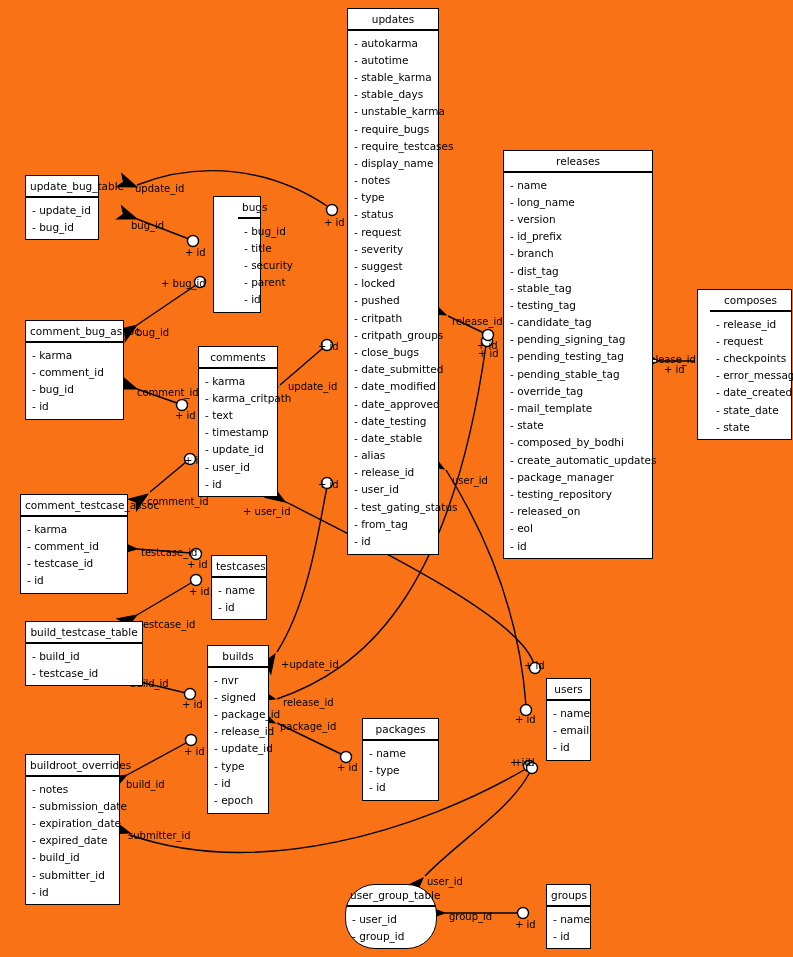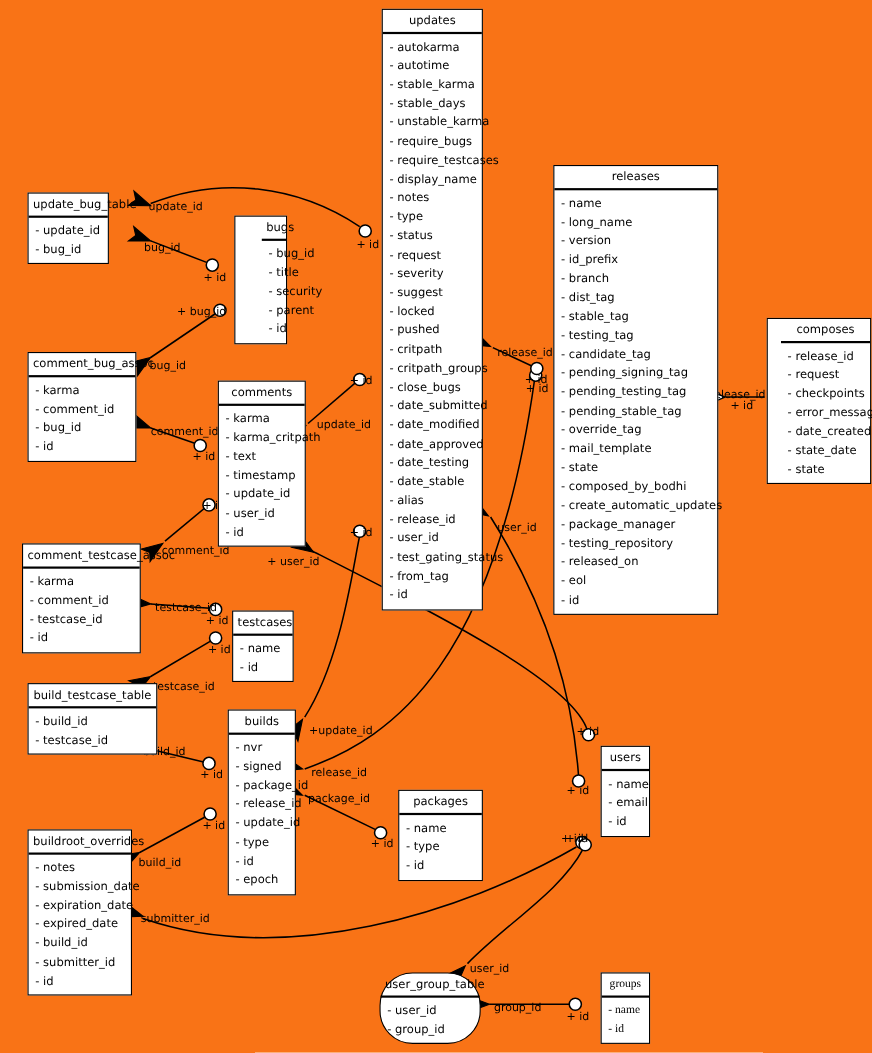--- a/index.html
+++ b/index.html
@@ -380,21 +380,21 @@
         <div class="entity-field">- id</div>
       </div>
     </div>
     <div class="entity" style="left: 345px; top: 884px; width: 92px; border-radius: 30px;">
       <div class="entity-title">user_group_table</div>
       <div class="entity-fields">
         <div class="entity-field">- user_id</div>
         <div class="entity-field">- group_id</div>
       </div>
     </div>
-    <div class="entity" style="left: 546px; top: 884px; width: 45px; font-family: Liberation Serif, serif;">
+    <div class="entity" style="left: 546px; top: 884px; width: 45px;">
       <div class="entity-title">groups</div>
       <div class="entity-fields">
         <div class="entity-field">- name</div>
         <div class="entity-field">- id</div>
       </div>
     </div>
     <div class="edge-label" style="left: 135px; top: 183px;">update_id</div>
     <div class="edge-label" style="left: 324px; top: 217px;">+ id</div>
     <div class="edge-label" style="left: 131px; top: 220px;">bug_id</div>
     <div class="edge-label" style="left: 185px; top: 247px;">+ id</div>

